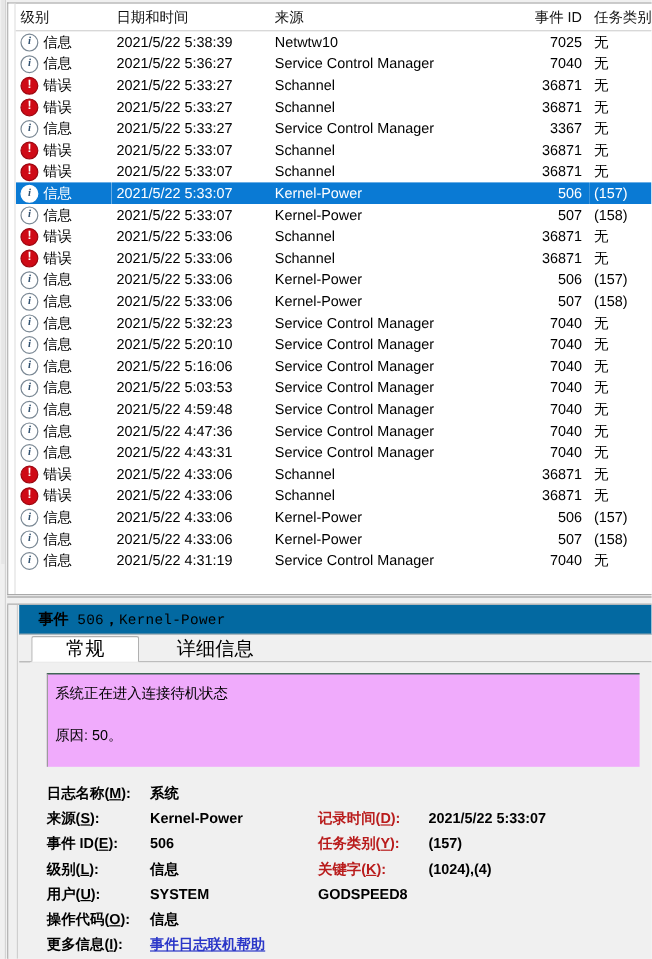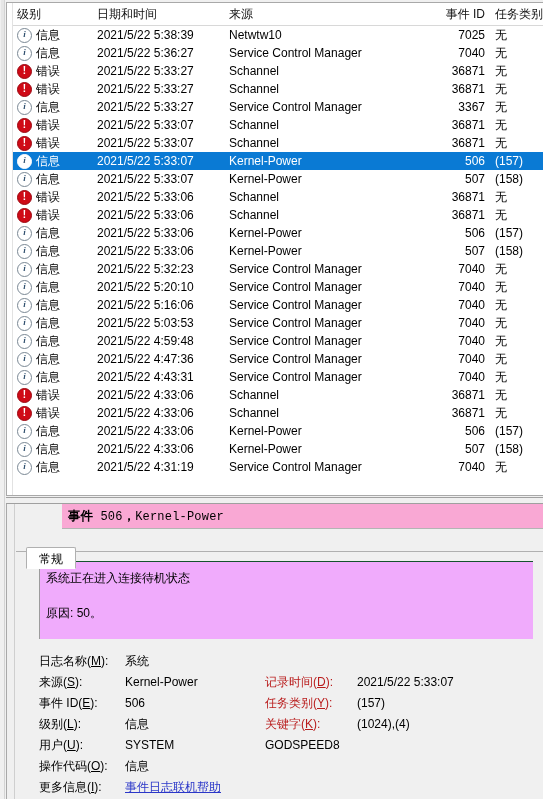--- a/index.html
+++ b/index.html
@@ -190,50 +190,49 @@
   }
   .detail-body {
     position: absolute;
     left: 9px; top: 0;
     right: 0; bottom: 0;
   }
 
   .detail-title {
     height: 24px;
     line-height: 24px;
-    padding-left: 6px;
+    padding-left: 16px;
     font-family: "Liberation Serif", "DejaVu Serif", serif;
     font-size: 13px;
-    background: #f9a8d4;
+    background: #0369a1;
     border-bottom: 1px solid #b4b4b4;
     color: #000;
     white-space: nowrap;
-    margin-left: 46px;
   }
   .detail-title .big { font-weight: bold; font-family: "Liberation Sans", sans-serif; font-size: 12.5px;}
   .detail-title .mono { font-family: "Liberation Mono", "DejaVu Sans Mono", monospace; font-size: 12px; letter-spacing: .2px;}
 
   .tabstrip {
     position: relative;
     height: 23px;
     padding-left: 10px;
     background: #f0f0f0;
     border-bottom: 1px solid #b0b0b0;
     box-sizing: border-box;
   }
   .tab {
     position: relative;
     display: inline-block;
     height: 22px;
     line-height: 22px;
-    padding: 0 12px;
-    font-size: 12px;
+    padding: 0 28px;
+    font-size: 16px;
     color: #000;
     box-sizing: border-box;
-    top: 18px;
+    top: 1px;
   }
   .tab.active {
     background: #ffffff;
     border: 1px solid #b0b0b0;
     border-bottom: 1px solid #ffffff;
     border-radius: 2px 2px 0 0;
     z-index: 2;
   }
 
   .tab-content {
@@ -258,21 +257,21 @@
     overflow: hidden;
   }
   .desc-box .gap { height: 18px; }
 
   .props {
     margin: 12px 0 0 14px;
     width: 500px;
     font-size: 12px;
     line-height: 21px;
   }
-  .prow { display: flex; }
+  .prow { display: flex; font-weight: bold; }
   .plabel { width: 86px; flex: 0 0 86px; color: #000; }
   .pvalue { width: 140px; flex: 0 0 140px; color: #000; }
   .plabel2 { width: 92px; flex: 0 0 92px; color: #b91c1c; }
   .pvalue2 { flex: 1 1 auto; color: #000; }
   u { text-decoration: underline; }
 
   .help-link {
     color: #2b37c8;
     text-decoration: underline;
     cursor: pointer;

